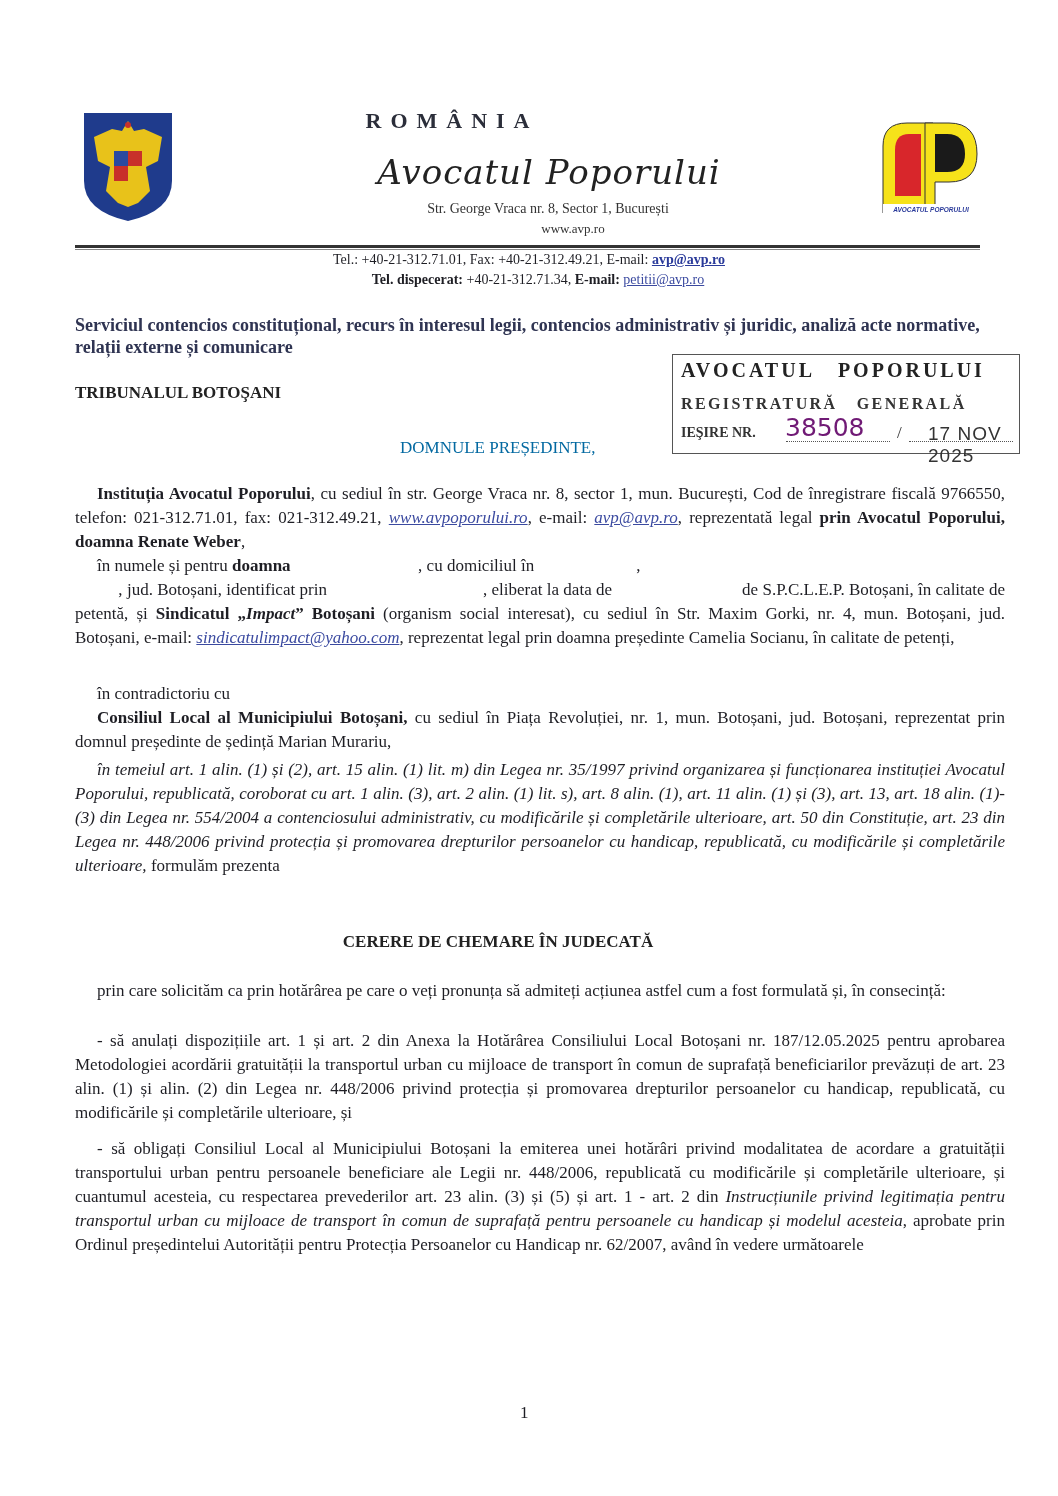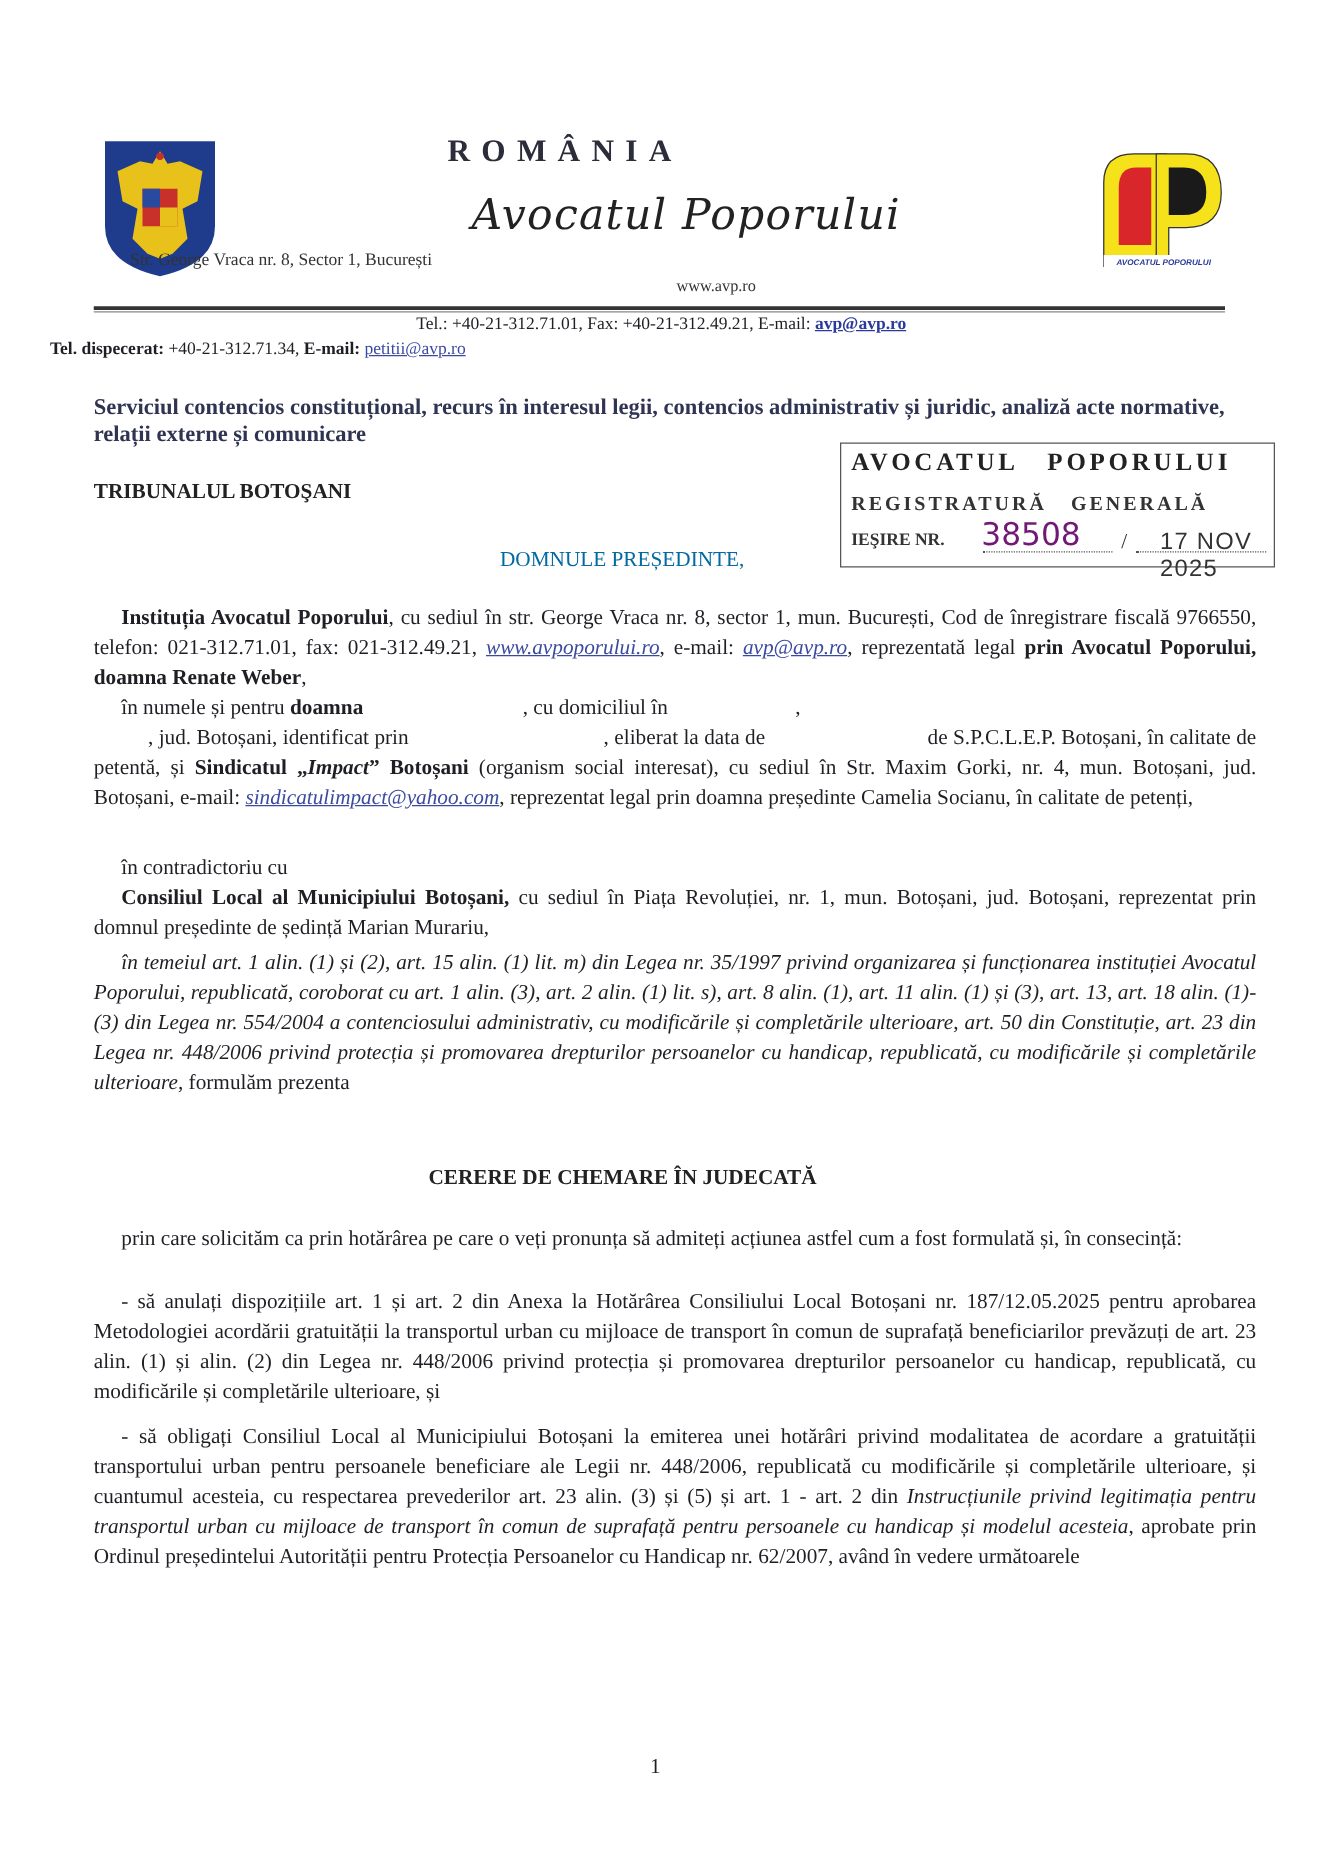--- a/index.html
+++ b/index.html
@@ -7,34 +7,34 @@
     width: 1058px; height: 1496px; position: relative; overflow: hidden;
     font-family: "Liberation Serif", "DejaVu Serif", serif;
     color: #1e1e24;
   }
   .abs { position: absolute; }
   
   .coat { left: 82px; top: 111px; width: 92px; height: 112px; }
   .ap-logo { left: 873px; top: 118px; width: 110px; height: 100px; }
   .romania {
     left: 0; width: 864px; top: 108px; text-align: center;
-    font-weight: bold; font-size: 25px; letter-spacing: 9px; color: #2b2e3a;
+    font-weight: bold; font-size: 22px; letter-spacing: 9px; color: #2b2e3a;
     padding-left: 40px; box-sizing: border-box;
   }
   .script-title {
     left: 0; width: 1058px; top: 152px; text-align: center;
     font-style: italic; font-size: 34px; color: #222; padding-left: 40px; box-sizing: border-box;
     font-family: "DejaVu Serif", serif; letter-spacing: 1px;
   }
-  .address { left: 0; width: 1018px; top: 201px; text-align: left; font-size: 14px; color: #333; padding-left: 104px; box-sizing: border-box; }
+  .address { left: 0; width: 1018px; top: 201px; text-align: center; font-size: 14px; color: #333; padding-left: 78px; box-sizing: border-box; }
   .www { left: 0; width: 1058px; top: 221px; text-align: center; font-size: 13px; color: #333; padding-left: 88px; box-sizing: border-box; }
   .rule1 { left: 75px; top: 245px; width: 905px; height: 3px; background: #333; }
   .rule2 { left: 75px; top: 249px; width: 905px; height: 1px; background: #888; }
   .contact1 { left: 0; width: 1058px; top: 252px; text-align: center; font-size: 14px; box-sizing: border-box; }
-  .contact2 { left: 0; width: 1036px; top: 272px; text-align: left; font-size: 14px; padding-left: 40px; box-sizing: border-box; }
+  .contact2 { left: 0; width: 1036px; top: 272px; text-align: center; font-size: 14px; padding-left: 40px; box-sizing: border-box; }
   .link-bold { color: #2a3a9a; font-weight: bold; text-decoration: underline; }
   .link { color: #3b4aa0; text-decoration: underline; }
   .b { font-weight: bold; }
   .i { font-style: italic; }
 
   .service {
     left: 75px; top: 314px; width: 920px; font-size: 18px; font-weight: bold; color: #2f3452; line-height: 22px;
   }
   .tribunal { left: 75px; top: 383px; font-size: 17px; font-weight: bold; color: #222; }
   .domnule { left: 400px; top: 438px; font-size: 17px; font-weight: normal; color: #0369a1; }

